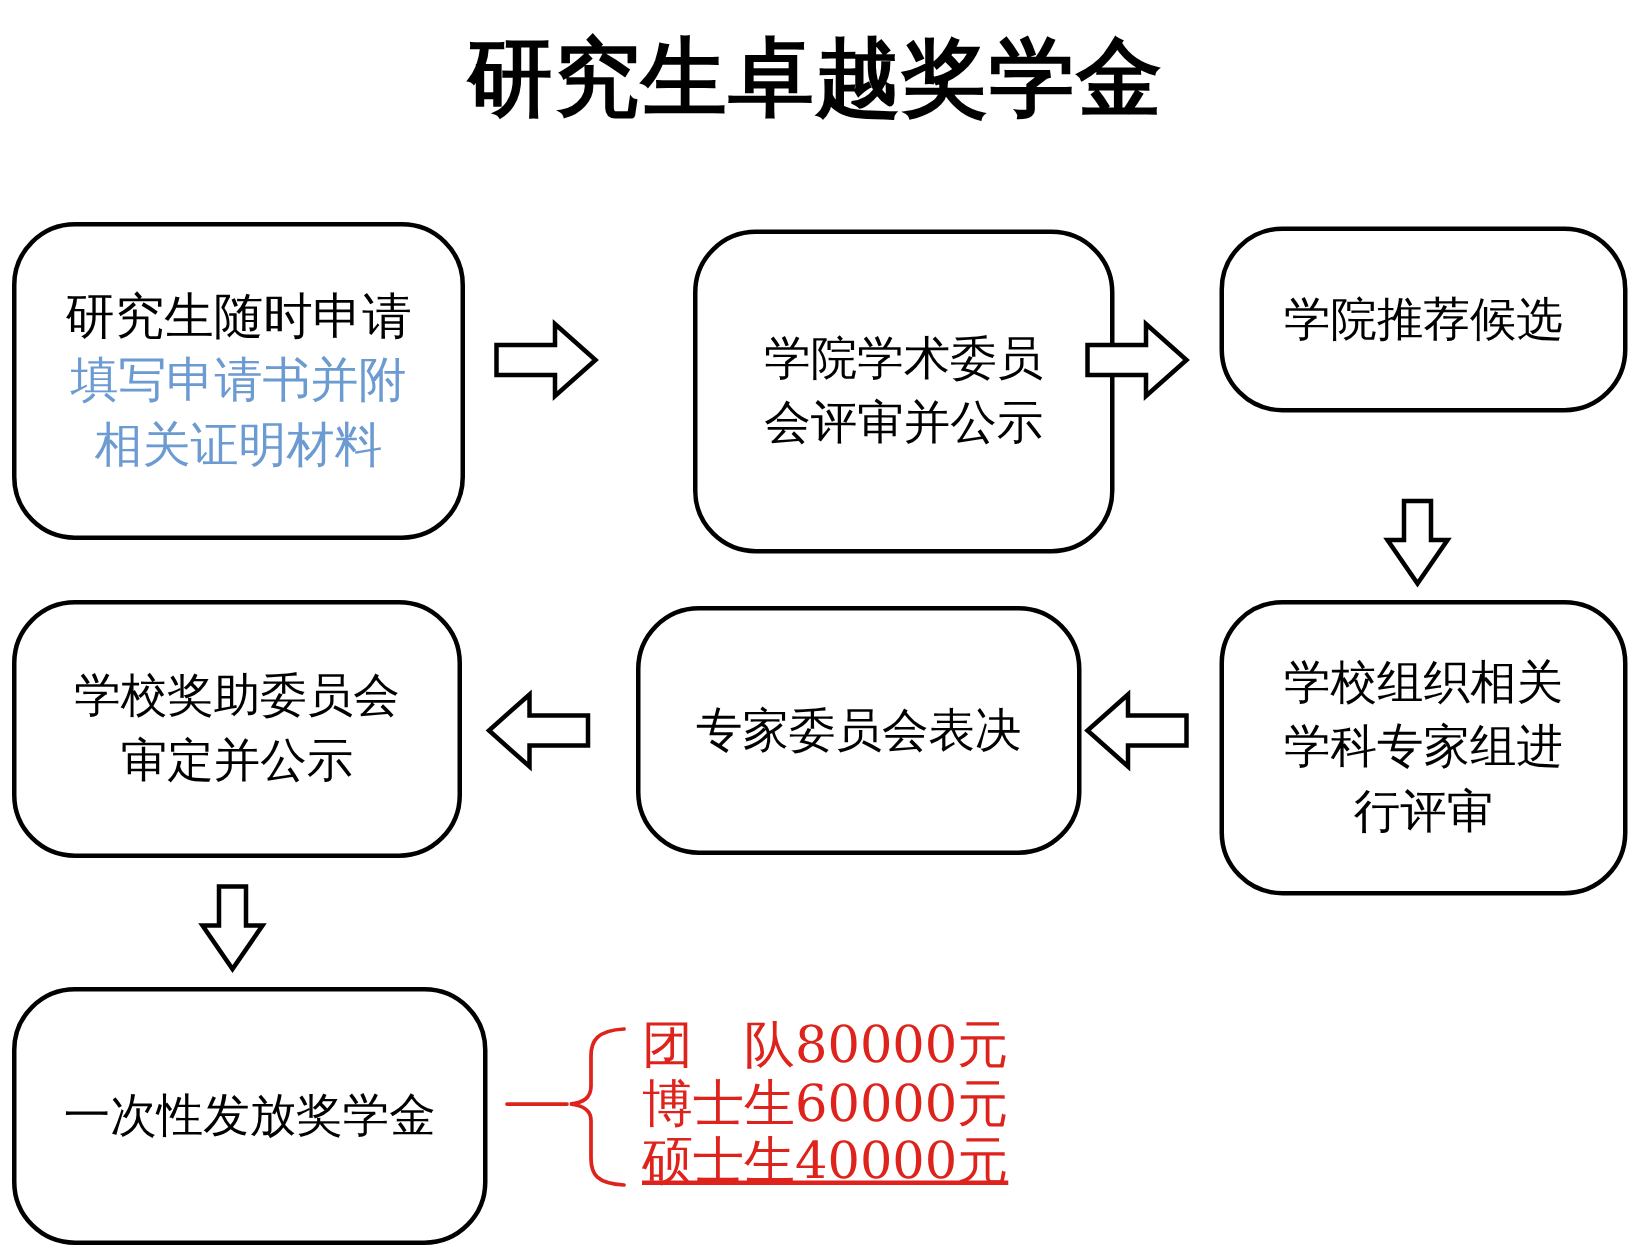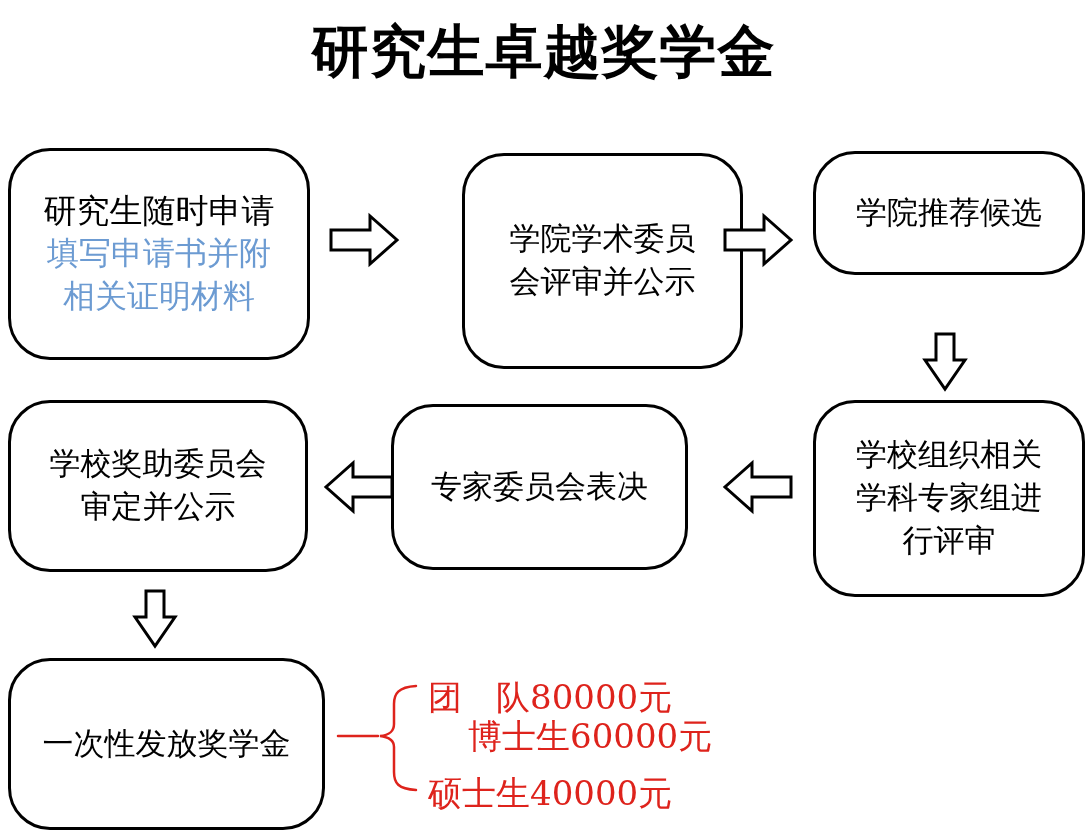--- a/index.html
+++ b/index.html
@@ -80,21 +80,21 @@
     <div class="main">学科专家组进</div>
     <div class="main">行评审</div>
   </div>
 
   <div class="arrow" style="left:722px; top:457px;">
     <svg width="72" height="60" viewBox="0 0 72 60">
       <polygon points="69,20 30,20 30,6 3,30 30,54 30,40 69,40" fill="#ffffff" stroke="currentColor" stroke-width="3"></polygon>
     </svg>
   </div>
 
-  <div class="node" style="left:391px; top:404px; width:297px; height:166px;">
+  <div class="node" style="left:424px; top:404px; width:297px; height:166px;">
     <div class="main">专家委员会表决</div>
   </div>
 
   <div class="arrow" style="left:323px; top:457px;">
     <svg width="72" height="60" viewBox="0 0 72 60">
       <polygon points="69,20 30,20 30,6 3,30 30,54 30,40 69,40" fill="#ffffff" stroke="currentColor" stroke-width="3"></polygon>
     </svg>
   </div>
 
   <div class="node" style="left:8px; top:400px; width:300px; height:172px;">
@@ -113,16 +113,16 @@
   </div>
 
   <div class="brace" style="left:336px; top:682px;">
     <svg width="100" height="112" viewBox="0 0 100 112">
       <path d="M2 54 L42 54" fill="none" stroke="currentColor" stroke-width="2.5" stroke-linecap="round"></path>
       <path d="M80 4 C62 5 58 12 58 22 L58 42 C58 50 53 53 44 54 C53 55 58 58 58 65 L58 90 C58 101 62 107 80 108" fill="none" stroke="currentColor" stroke-width="2.5" stroke-linecap="round"></path>
     </svg>
   </div>
 
   <div class="award-line" style="top:680px;">团　队80000元</div>
-  <div class="award-line" style="top:719px;margin-left:40px;">博士生60000元</div>
-  <div class="award-line" style="top:776px;">硕士生40000元</div>
+  <div class="award-line" style="top:719px;">博士生60000元</div>
+  <div class="award-line" style="top:757px;text-decoration:underline;">硕士生40000元</div>
 
 </div>
 
 </body></html>

